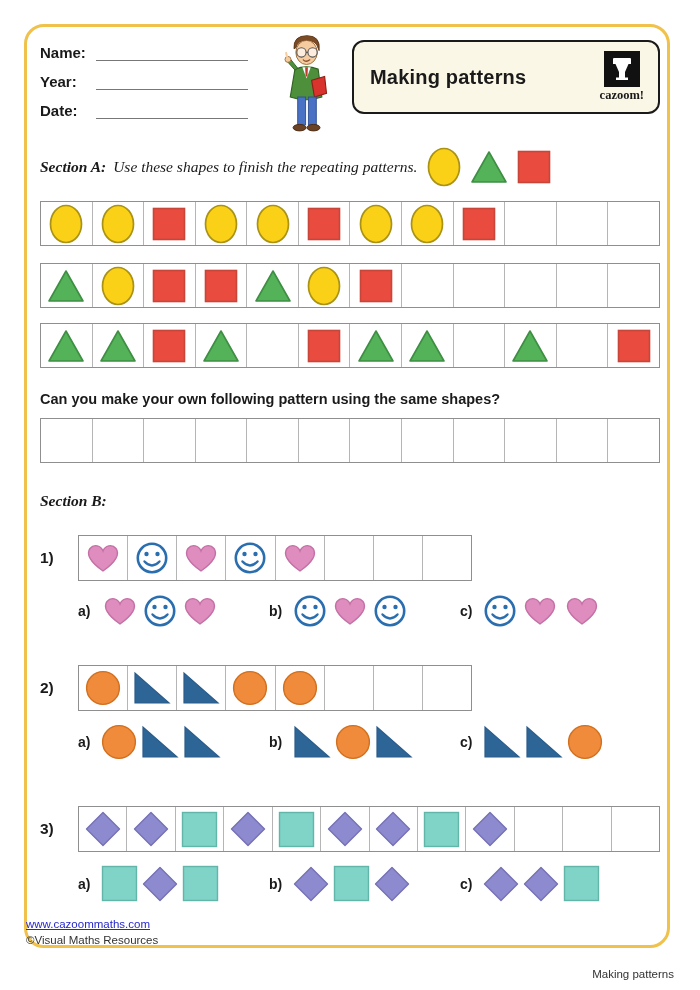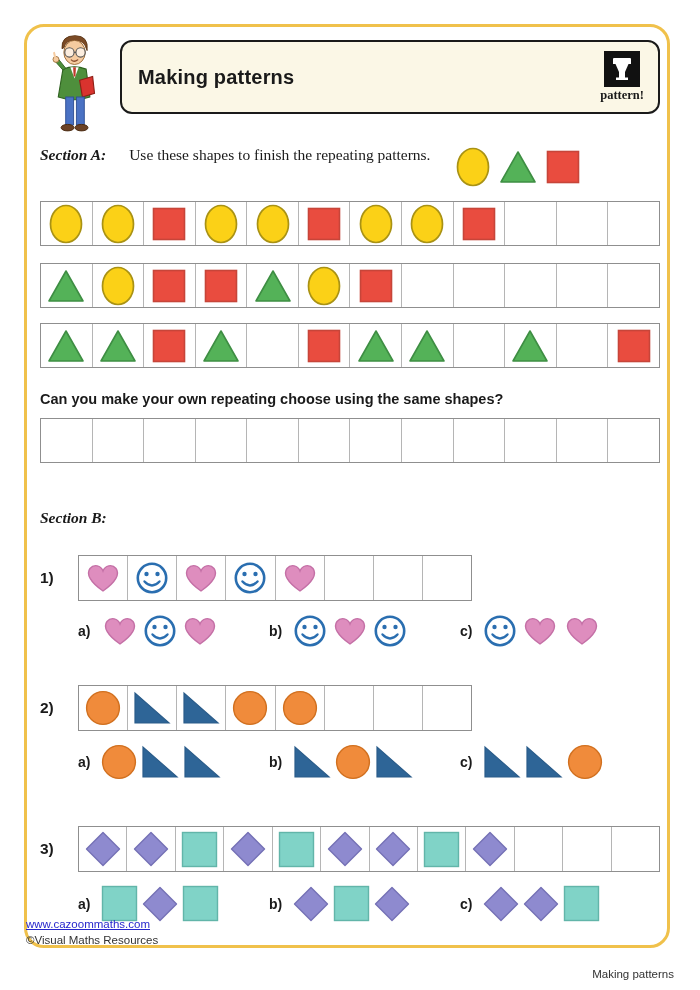--- a/index.html
+++ b/index.html
@@ -15,25 +15,25 @@
   .field-label{font-weight:bold;font-size:15px;width:56px;}
   .field-line{width:152px;border-bottom:1.3px solid #777;height:15px;}
   .teacher{width:70px;height:104px;margin:-6px 10px 0 0;flex:none;}
   .title-box{flex:1;height:74px;border:2px solid #1a1a1a;border-radius:12px;background:#FBF7E6;display:flex;align-items:center;padding:0 14px 0 16px;box-sizing:border-box;margin-top:2px;}
   .title-text{flex:1;font-size:20px;font-weight:bold;letter-spacing:.2px;}
   .logo{display:flex;flex-direction:column;align-items:center;flex:none;}
   .logo-box{width:36px;height:36px;background:#111;display:flex;align-items:center;justify-content:center;}
   .logo-text{font-family:"Liberation Serif",serif;font-weight:bold;font-size:12.5px;margin-top:1px;}
 
   
-  .sec-head{display:flex;margin-top:10px;min-height:42px;gap:16px;}
+  .sec-head{display:flex;align-items:center;margin-top:10px;min-height:42px;}
   .sec-title{font-family:"Liberation Serif",serif;font-style:italic;font-weight:bold;font-size:15.5px;white-space:nowrap;}
-  .sec-instr{font-family:"Liberation Serif",serif;font-size:15.5px;margin-left:7px;white-space:nowrap;}
+  .sec-instr{font-family:"Liberation Serif",serif;font-style:italic;font-size:15.5px;margin-left:7px;white-space:nowrap;}
   .key-shapes{display:flex;align-items:center;gap:9px;margin-left:10px;}
-  .sec-b{margin-top:46px;min-height:24px;}
+  .sec-b{margin-top:26px;min-height:24px;}
 
   
   .grid{display:flex;border:1.5px solid #8f8f8f;background:#fff;}
   .grid .cell{flex:1;height:43px;border-right:1px solid #b5b5b5;display:flex;align-items:center;justify-content:center;}
   .grid .cell:last-child{border-right:none;}
   .ga{margin-top:13px;}
   .prompt{font-weight:bold;font-size:14.5px;margin-top:23px;}
   .own{margin-top:11px;}
 
   
@@ -61,20 +61,34 @@
 </style>
 </head>
 <body>
 
 <div class="sheet">
   <div class="frame"></div>
 
   <div class="content">
 
     <div class="header-row">
+      <div class="fields">
+        <div class="field-row">
+          <span class="field-label">Name:</span>
+          <span class="field-line"></span>
+        </div>
+        <div class="field-row">
+          <span class="field-label">Year:</span>
+          <span class="field-line"></span>
+        </div>
+        <div class="field-row">
+          <span class="field-label">Date:</span>
+          <span class="field-line"></span>
+        </div>
+      </div>
 
       <svg class="teacher" viewBox="0 0 70 112">
         <path d="M21,18 Q20,4 35,4 Q50,4 48,20 L46,14 Q41,8 34,9 Q25,9 23,17 Z" fill="#7B4B26" stroke="#5a3517" stroke-width="1"></path>
         <ellipse cx="34.5" cy="22" rx="11.5" ry="13" fill="#F5CBA0" stroke="#9a6a35" stroke-width="1"></ellipse>
         <path d="M22,17 Q26,9 34,9 Q44,9 47,18 Q47,12 43,8 Q38,3 31,5 Q23,7 22,17 Z" fill="#7B4B26"></path>
         <circle cx="29" cy="22" r="5" fill="rgba(255,255,255,.65)" stroke="#555" stroke-width="1.2"></circle>
         <circle cx="41" cy="22" r="5" fill="rgba(255,255,255,.65)" stroke="#555" stroke-width="1.2"></circle>
         <line x1="34" y1="22" x2="36" y2="22" stroke="#555" stroke-width="1.2"></line>
         <path d="M31,30 Q34,33 38,30" fill="none" stroke="#8a4a2a" stroke-width="1.3" stroke-linecap="round"></path>
         <path d="M22,40 Q34,35 47,40 L51,70 Q34,76 17,70 Z" fill="#4E8F3C" stroke="#2F6220" stroke-width="1.2"></path>
@@ -91,21 +105,21 @@
       </svg>
 
       <div class="title-box">
         <span class="title-text">Making patterns</span>
         <div class="logo">
           <div class="logo-box">
             <svg width="26" height="26" viewBox="0 0 26 26">
               <path fill="#ffffff" d="M4,3 Q4,2 5,2 H21 Q22,2 22,3 V8 H19.5 L16,16 V21.5 H19 V24 H7 V21.5 H10 V16 L6.5,8 H4 Z"></path>
             </svg>
           </div>
-          <span class="logo-text">pattern!</span>
+          <span class="logo-text">cazoom!</span>
         </div>
       </div>
     </div>
 
     <div class="sec-head">
       <span class="sec-title">Section A:</span>
       <span class="sec-instr">Use these shapes to finish the repeating patterns.</span>
       <span class="key-shapes">
           <span class="shape">
             <svg width="34" height="40" viewBox="0 0 34 40">
@@ -311,21 +325,21 @@
         <div class="cell"></div>
         <div class="cell">
           <span class="shape">
             <svg width="34" height="34" viewBox="0 0 34 34">
               <rect x="1.5" y="1.5" width="31" height="31" fill="#E94C3F" stroke="#C74539" stroke-width="1.6"></rect>
             </svg>
           </span>
         </div>
       </div>
 
-    <div class="prompt">Can you make your own repeating choose using the same shapes?</div>
+    <div class="prompt">Can you make your own following pattern using the same shapes?</div>
     <div class="grid own">
         <div class="cell"></div>
         <div class="cell"></div>
         <div class="cell"></div>
         <div class="cell"></div>
         <div class="cell"></div>
         <div class="cell"></div>
         <div class="cell"></div>
         <div class="cell"></div>
         <div class="cell"></div>

